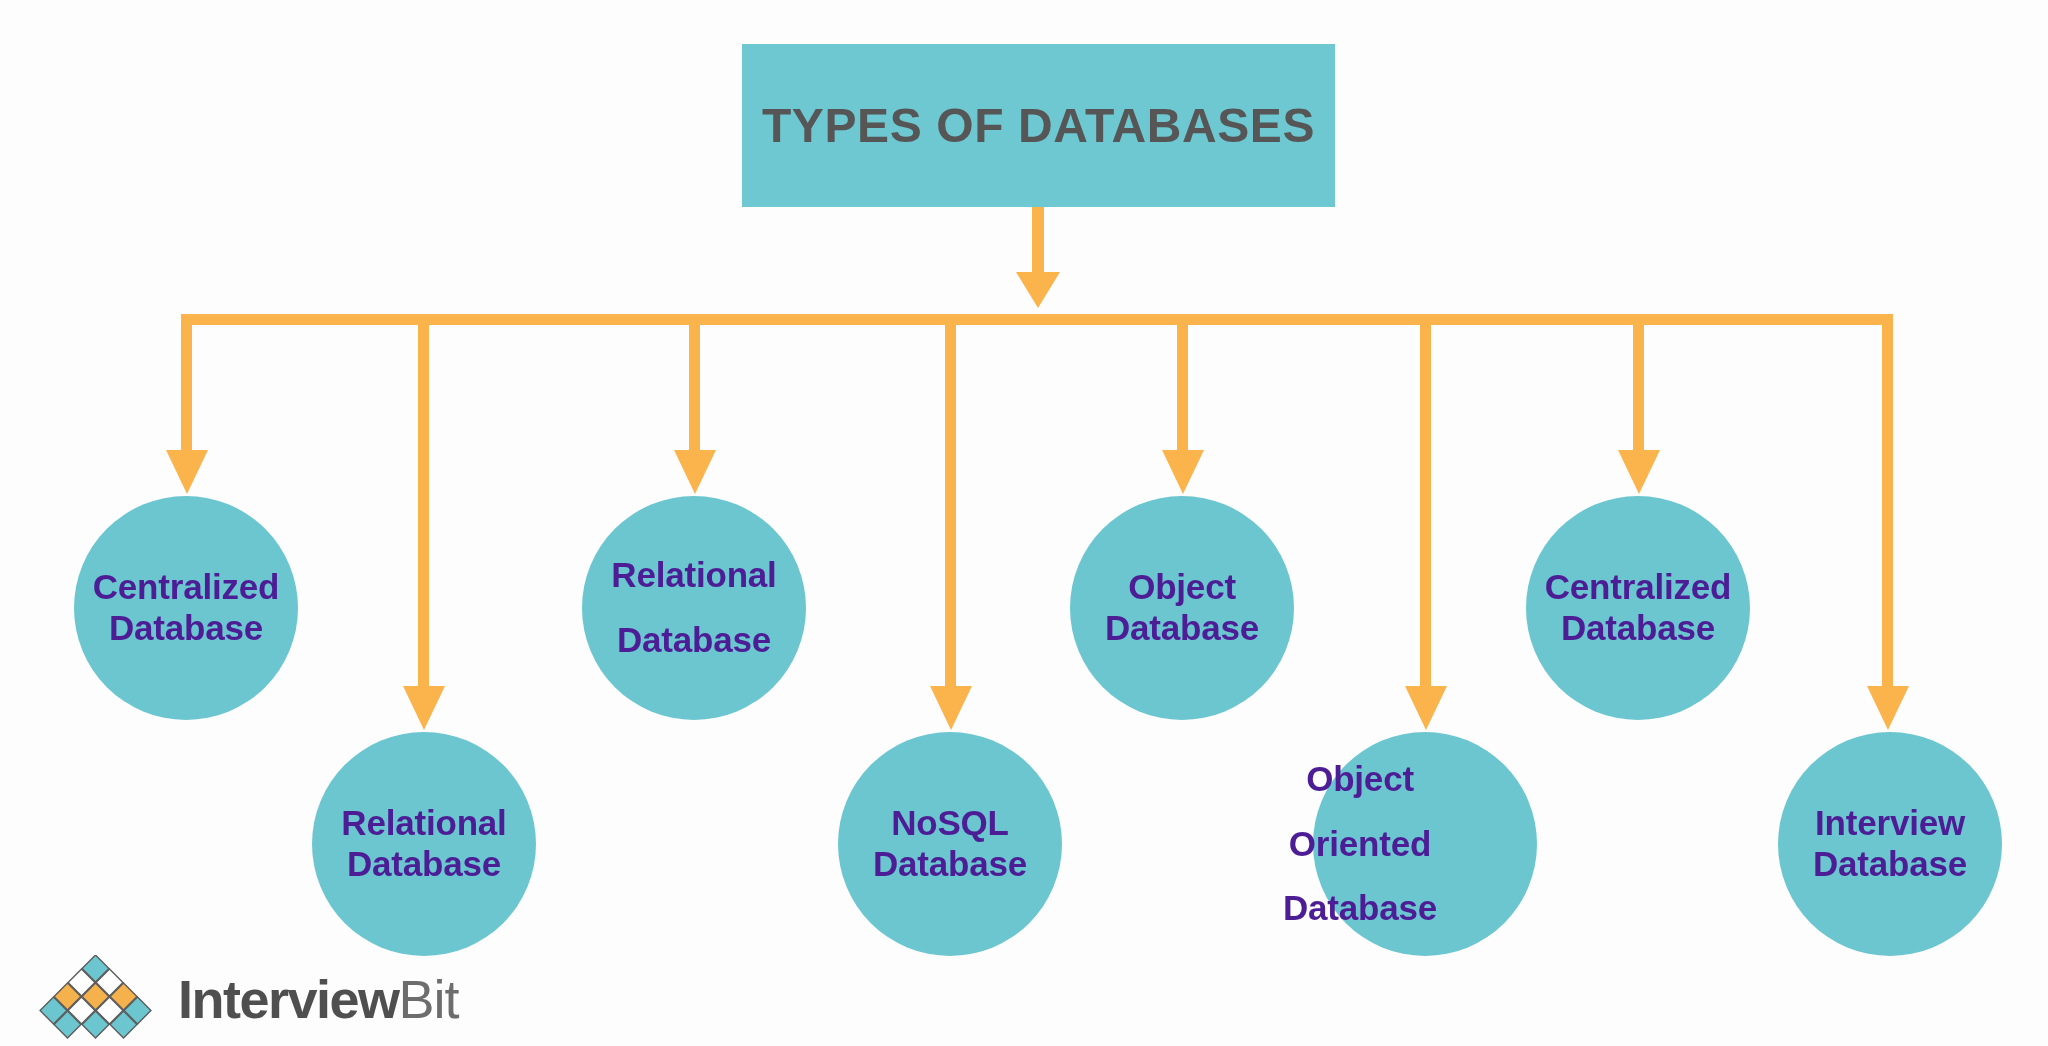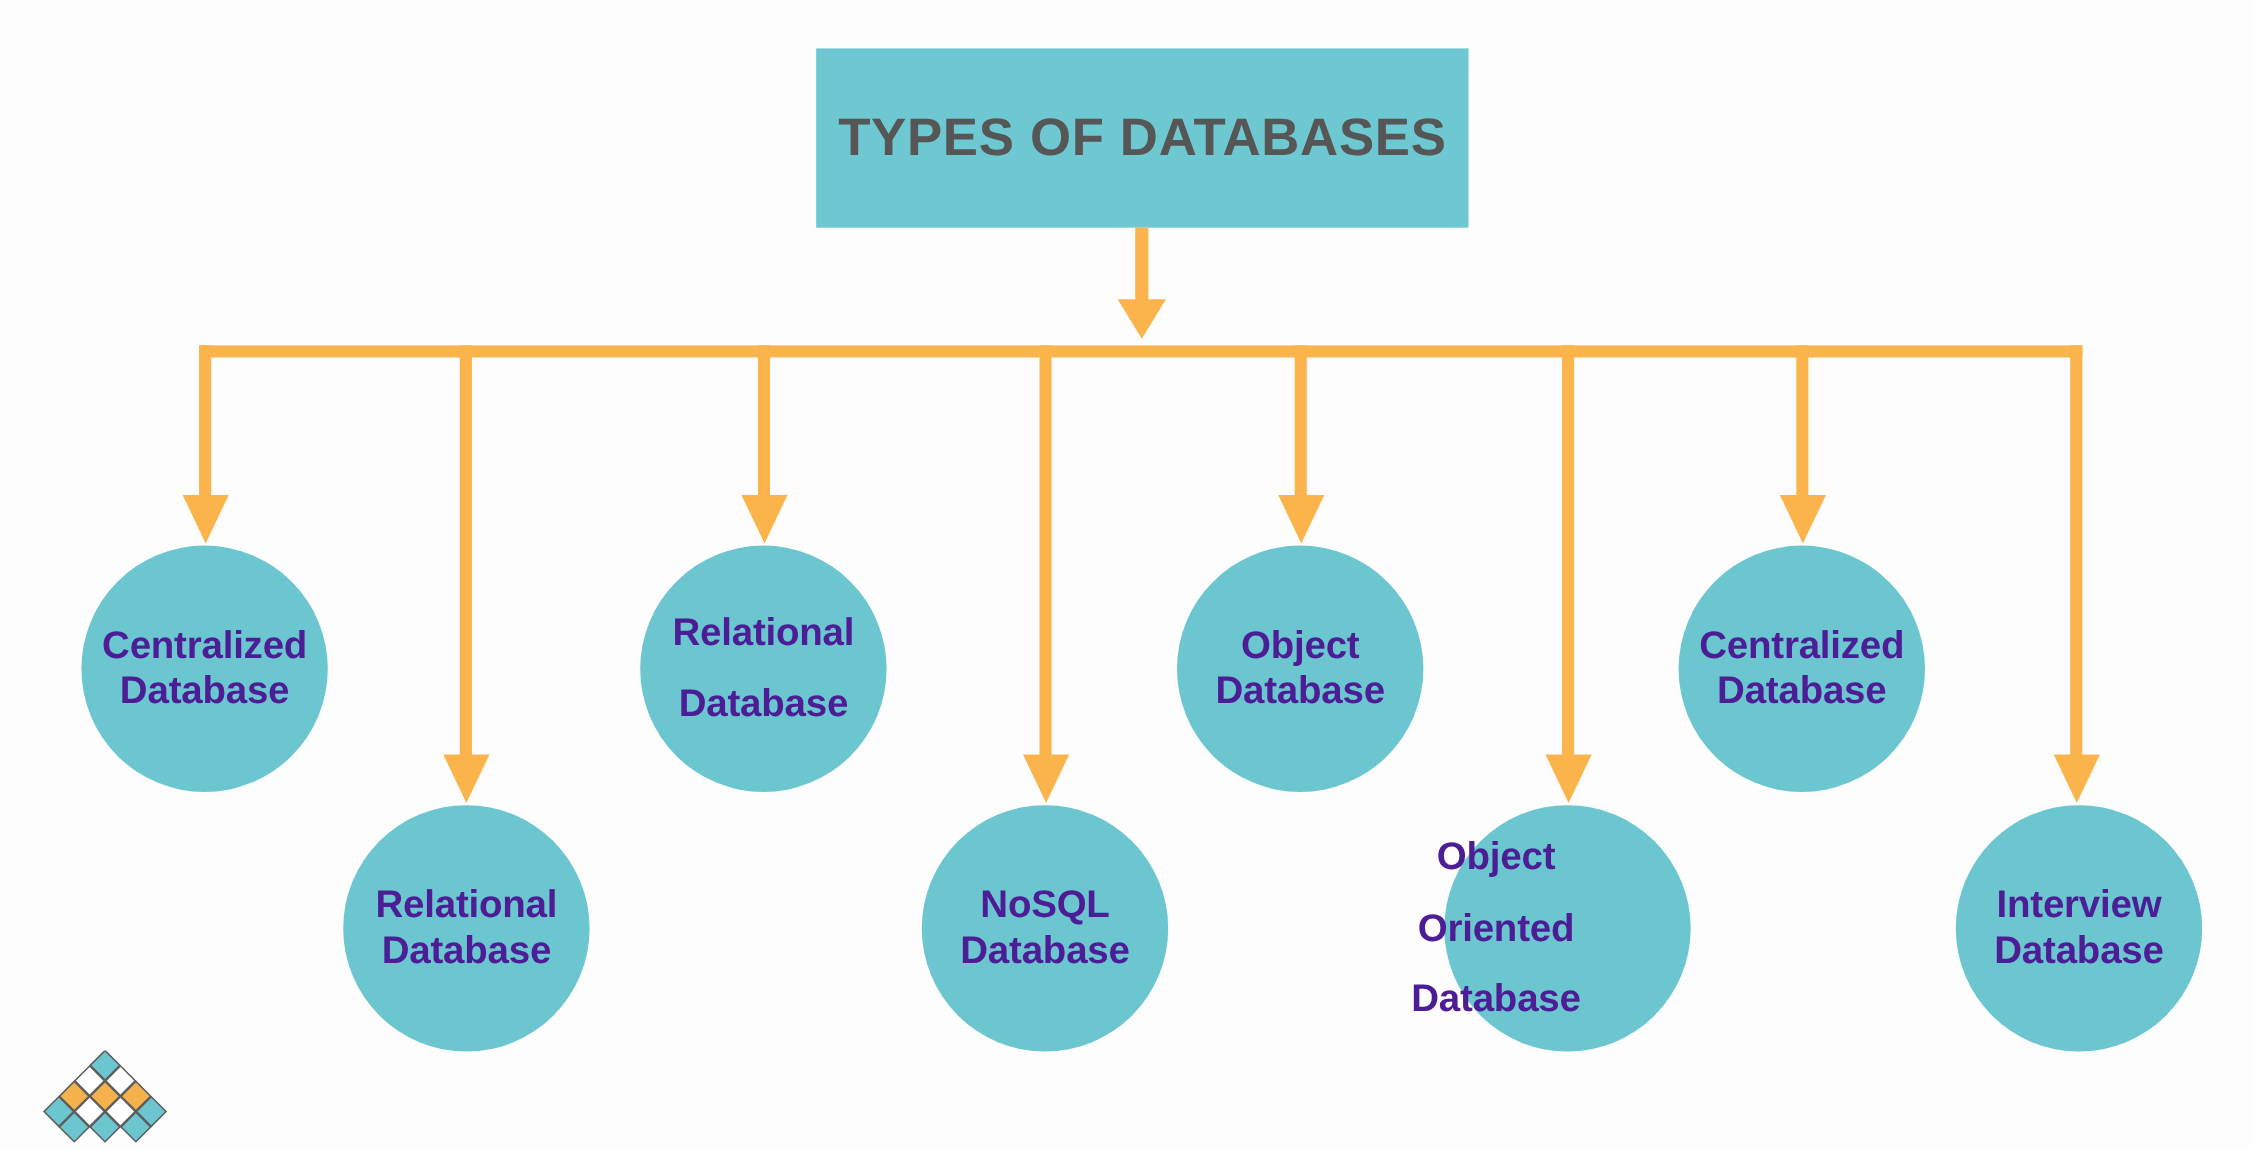--- a/index.html
+++ b/index.html
@@ -193,15 +193,18 @@
         <rect x="42" y="46" width="19" height="19" transform="rotate(45 51.5 55.5)" fill="#FFFFFF"></rect>
         <rect x="70" y="46" width="19" height="19" transform="rotate(45 79.5 55.5)" fill="#FFFFFF"></rect>
 
         <rect x="14" y="46" width="19" height="19" transform="rotate(45 23.5 55.5)" fill="#6BC6D0"></rect>
         <rect x="98" y="46" width="19" height="19" transform="rotate(45 107.5 55.5)" fill="#6BC6D0"></rect>
         <rect x="28" y="60" width="19" height="19" transform="rotate(45 37.5 69.5)" fill="#6BC6D0"></rect>
         <rect x="56" y="60" width="19" height="19" transform="rotate(45 65.5 69.5)" fill="#6BC6D0"></rect>
         <rect x="84" y="60" width="19" height="19" transform="rotate(45 93.5 69.5)" fill="#6BC6D0"></rect>
       </g>
     </svg>
+    <div id="logo-word">
+      <span class="w1">Interview</span><span class="w2">Bit</span>
+    </div>
   </div>
 
 </div>
 
 </body></html>

